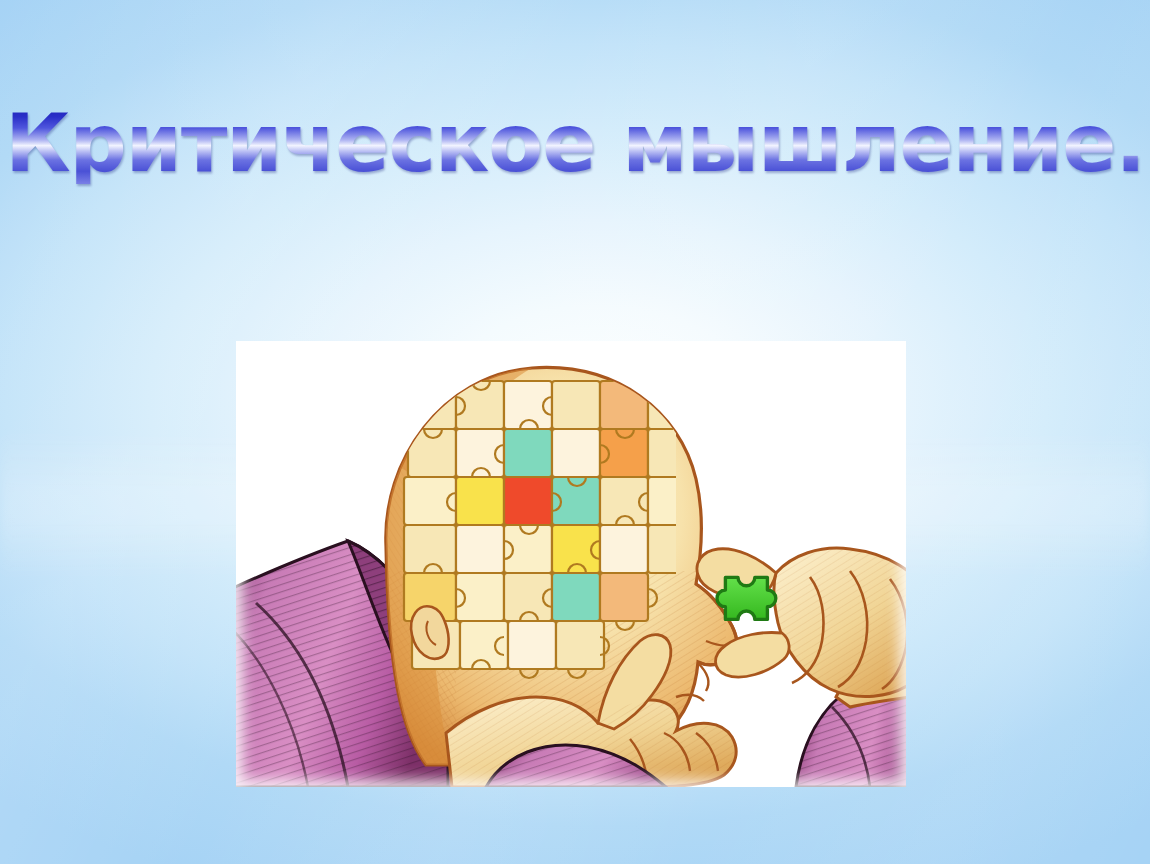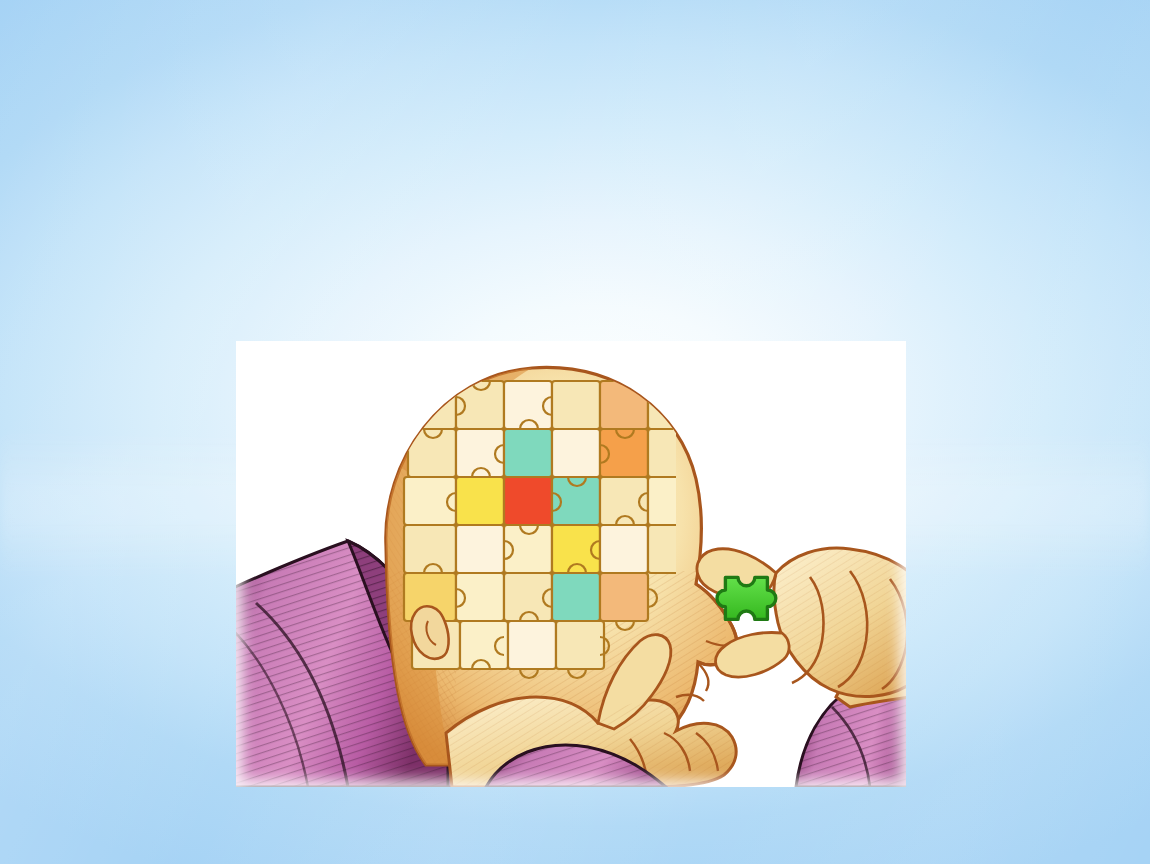--- a/index.html
+++ b/index.html
@@ -119,20 +119,23 @@
   }
 </style>
 </head>
 <body>
 
 <div class="slide">
 
   <div class="sheen"></div>
   <div class="sheen2"></div>
 
+  <div class="title-box">
+    <div class="title-text">Критическое мышление.</div>
+  </div>
 
   <div class="picture-panel">
 
     <svg class="illustration" viewBox="0 0 670 446">
       <defs>
 
         <radialGradient id="gSkull" cx="52%" cy="36%" r="72%">
           <stop offset="0%" stop-color="#fdf4d2"></stop>
           <stop offset="45%" stop-color="#f7e2ab"></stop>
           <stop offset="78%" stop-color="#ecb96f"></stop>

